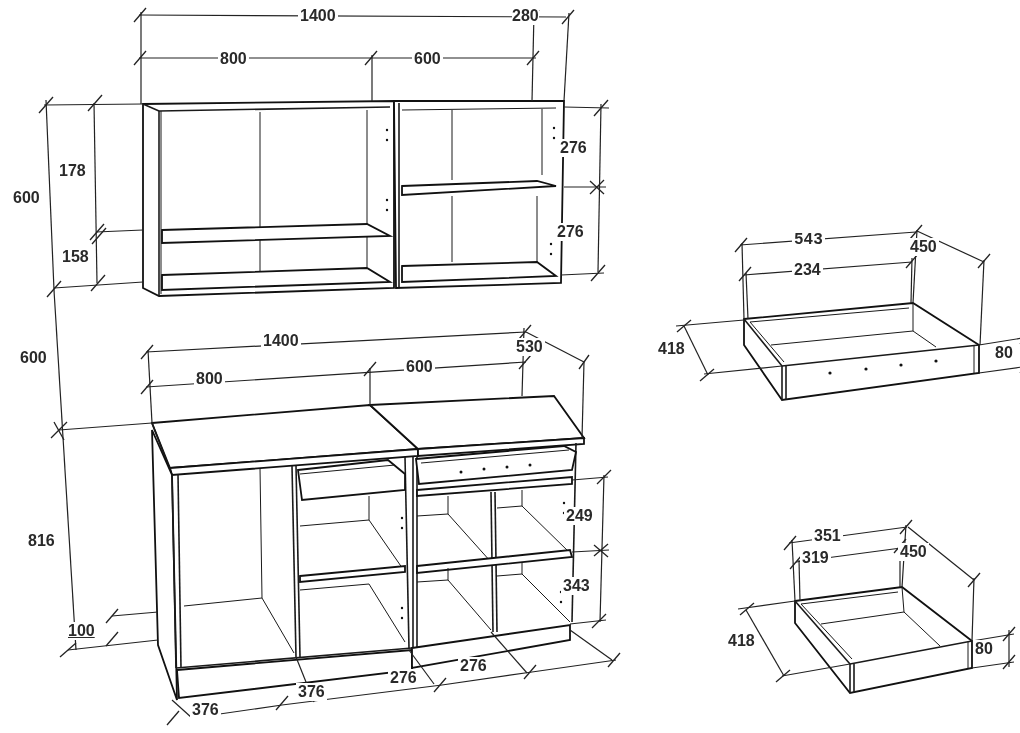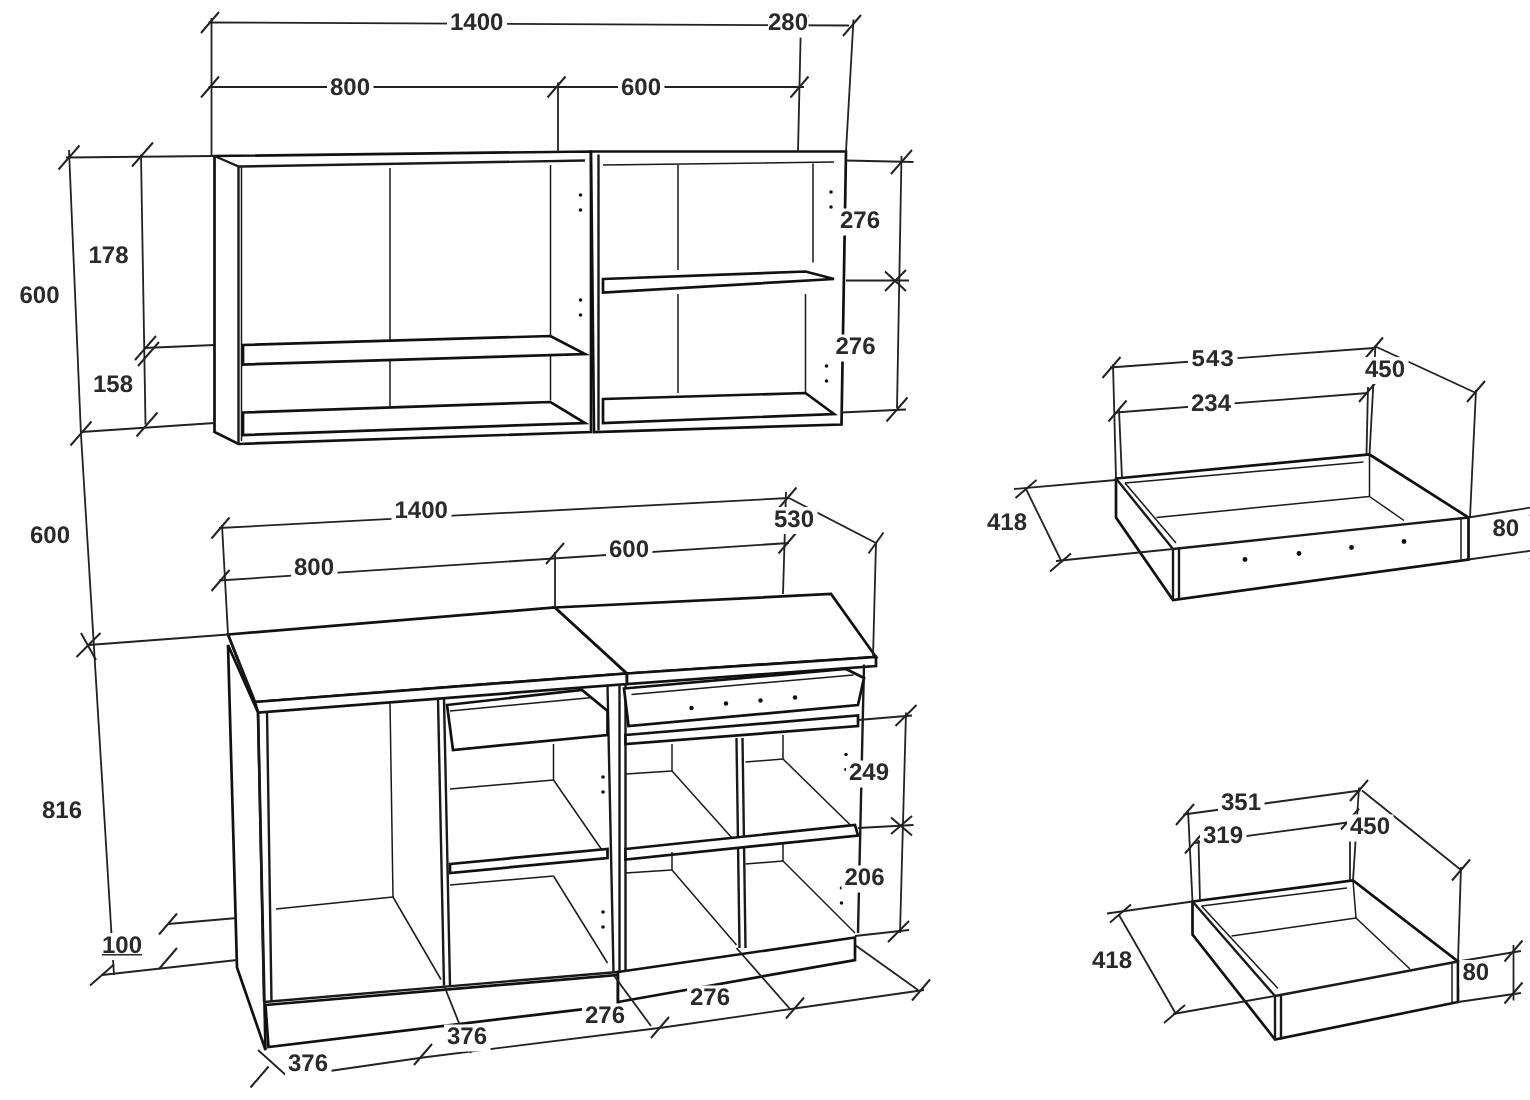--- a/index.html
+++ b/index.html
@@ -307,21 +307,21 @@
 
 <span class="lbl" style="left:18px;top:349px;">600</span>
 
 <span class="lbl" style="left:261px;top:332px;">1400</span>
 <span class="lbl" style="left:514px;top:338px;">530</span>
 <span class="lbl" style="left:194px;top:370px;">800</span>
 <span class="lbl" style="left:404px;top:358px;">600</span>
 <span class="lbl" style="left:26px;top:532px;">816</span>
 <span class="lbl" style="left:66px;top:622px;text-decoration:underline;">100</span>
 <span class="lbl" style="left:564px;top:507px;">249</span>
-<span class="lbl" style="left:561px;top:577px;">206</span>
+<span class="lbl" style="left:561px;top:577px;">343</span>
 <span class="lbl" style="left:190px;top:701px;">376</span>
 <span class="lbl" style="left:296px;top:683px;">376</span>
 <span class="lbl" style="left:388px;top:669px;">276</span>
 <span class="lbl" style="left:458px;top:657px;">276</span>
 
 <span class="lbl" style="left:792px;top:231px;font-family:Liberation Mono, monospace;">543</span>
 <span class="lbl" style="left:792px;top:261px;">234</span>
 <span class="lbl" style="left:908px;top:238px;">450</span>
 <span class="lbl" style="left:656px;top:340px;">418</span>
 <span class="lbl" style="left:993px;top:344px;">80</span>

